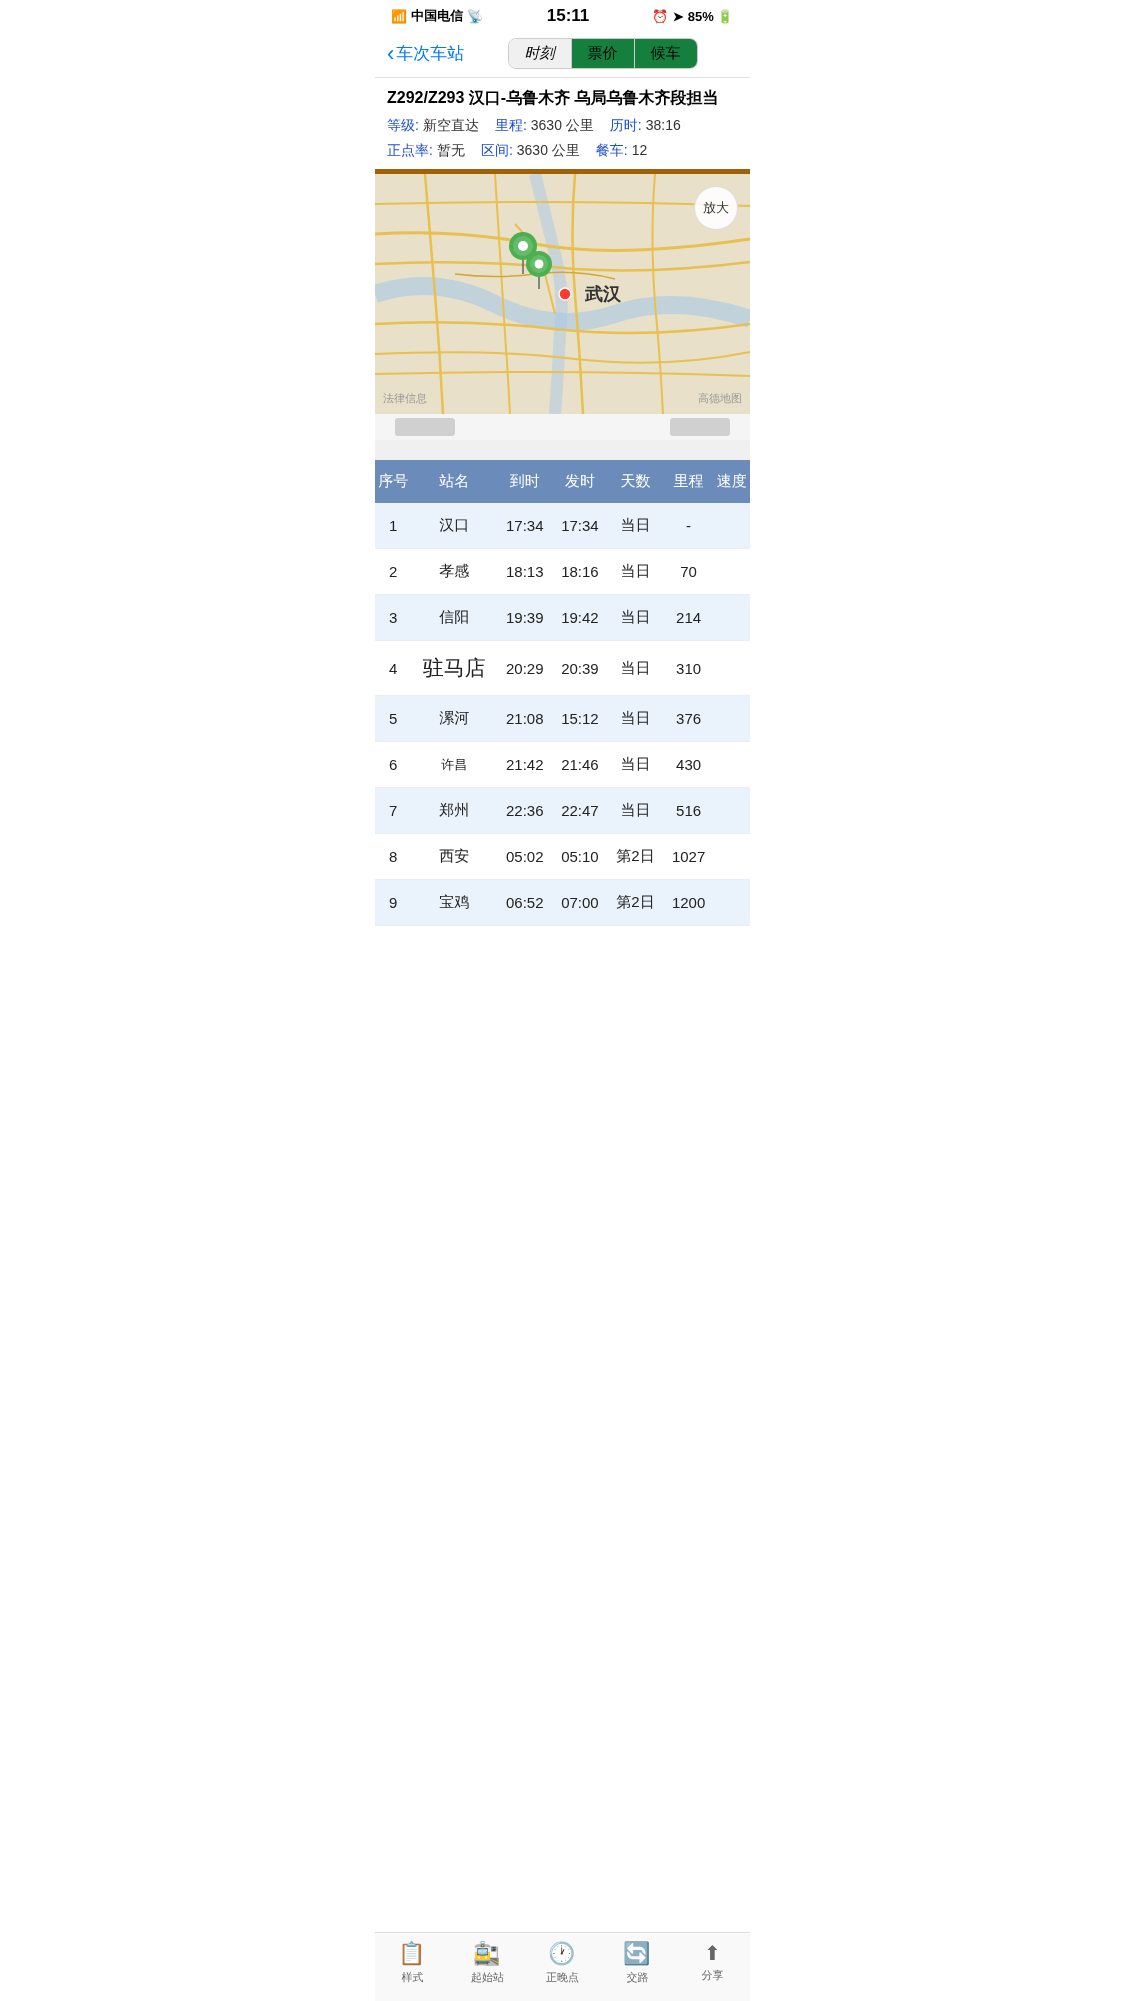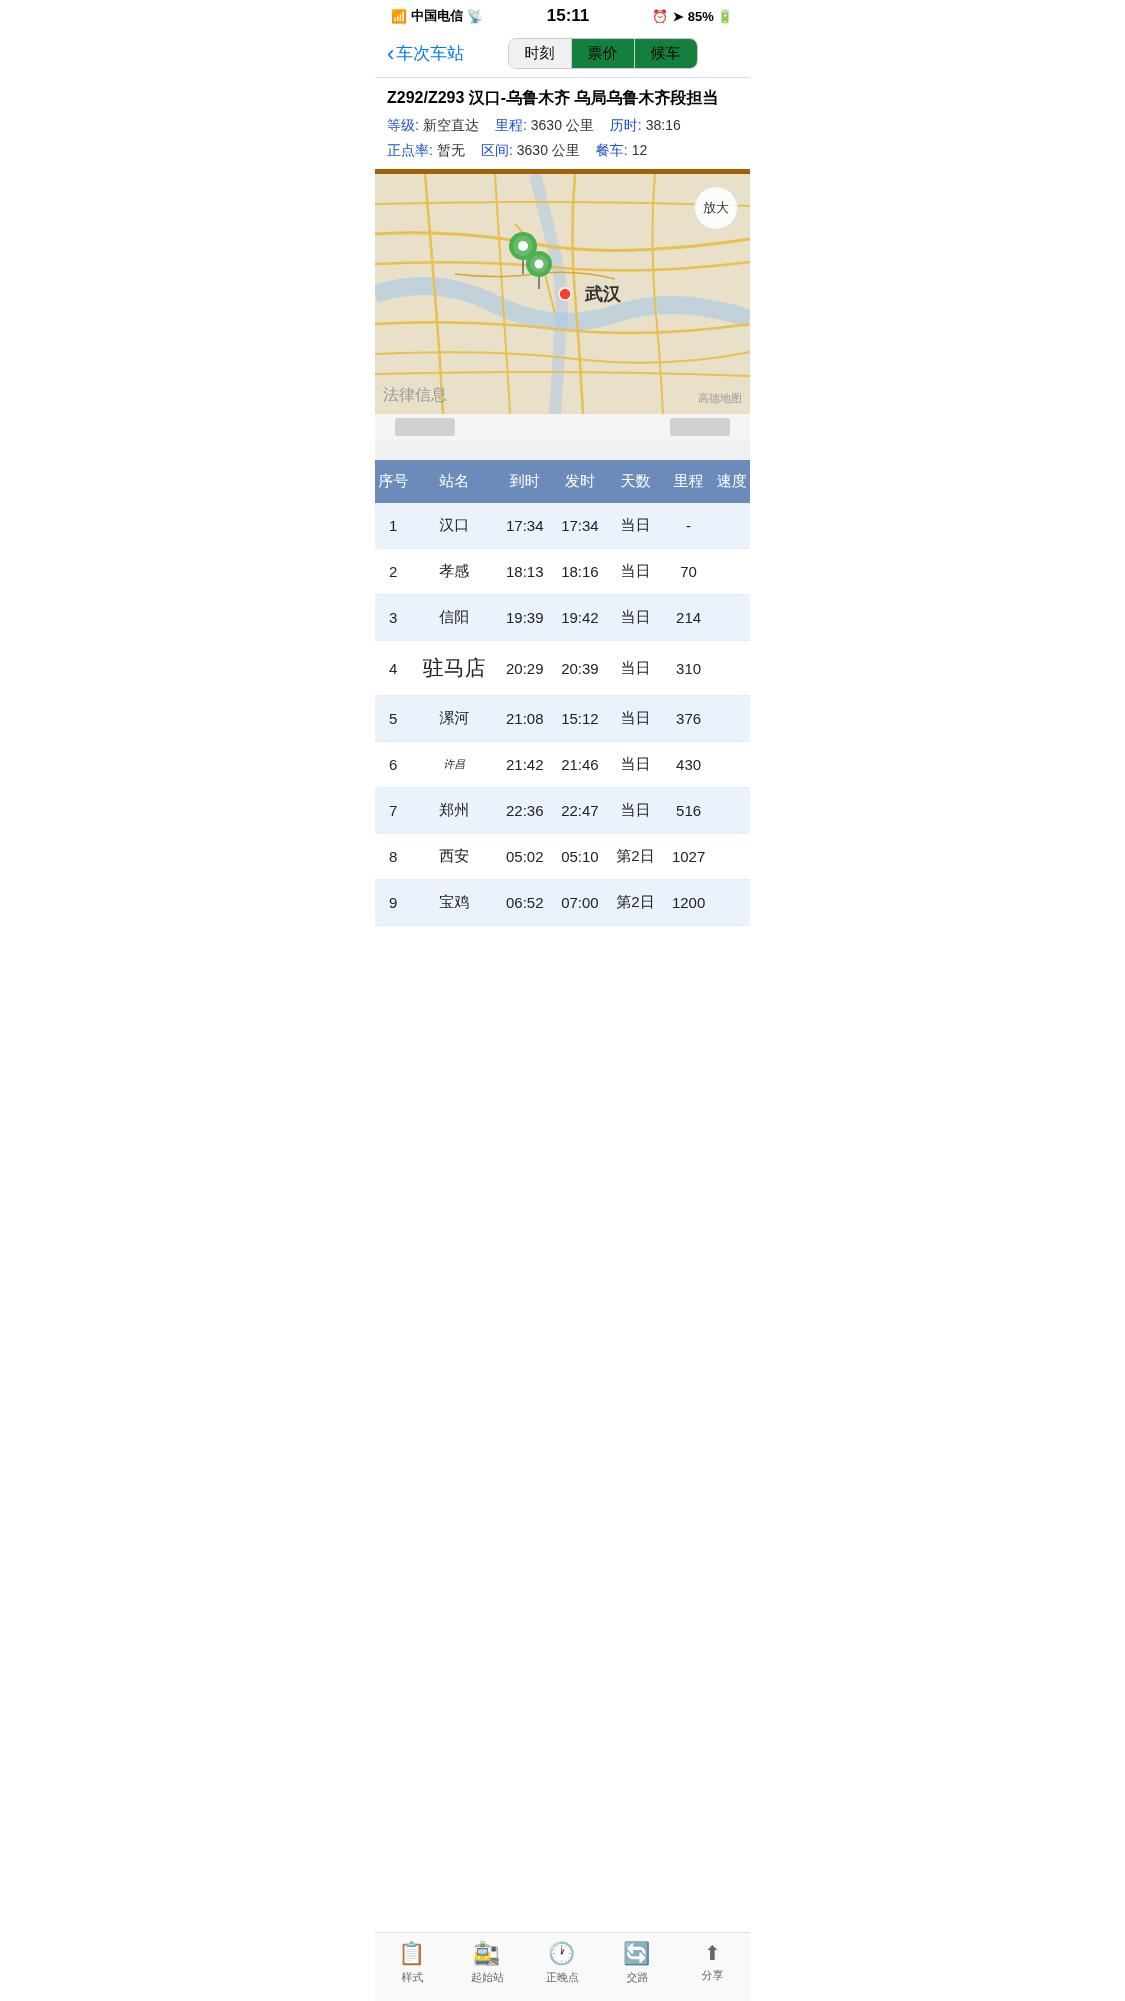--- a/index.html
+++ b/index.html
@@ -61,20 +61,21 @@
       padding: 5px 16px;
       font-size: 15px;
       cursor: pointer;
       background: #15803d;
       border: none;
       outline: none;
     }
     .nav-tab.active {
       background: #f0f0f0;
       font-weight: 500;
+      font-style: italic;
     }
     .nav-tab + .nav-tab {
       border-left: 1px solid #ccc;
     }
 
     
     .train-info {
       padding: 10px 12px 6px;
       border-bottom: 5px solid #a16207;
     }
@@ -127,21 +128,21 @@
       justify-content: center;
       font-size: 13px;
       color: #333;
       cursor: pointer;
       border: 1px solid #ddd;
     }
     .map-watermark-left {
       position: absolute;
       bottom: 8px;
       left: 8px;
-      font-size: 16px;
+      font-size: 11px;
       color: #999;
     }
     .map-watermark-right {
       position: absolute;
       bottom: 8px;
       right: 8px;
       font-size: 11px;
       color: #999;
     }
 
@@ -393,21 +394,21 @@
           <td>5</td>
           <td style="font-size: 15px; font-family: Liberation Mono, monospace;">漯河</td>
           <td>21:08</td>
           <td>15:12</td>
           <td>当日</td>
           <td>376</td>
           <td></td>
         </tr>
         <tr class="table-row">
           <td>6</td>
-          <td style="font-size: 11px; font-style: italic;">许昌</td>
+          <td style="font-size: 13px;">许昌</td>
           <td>21:42</td>
           <td>21:46</td>
           <td>当日</td>
           <td>430</td>
           <td></td>
         </tr>
         <tr class="table-row">
           <td>7</td>
           <td style="font-size: 15px;">郑州</td>
           <td>22:36</td>

